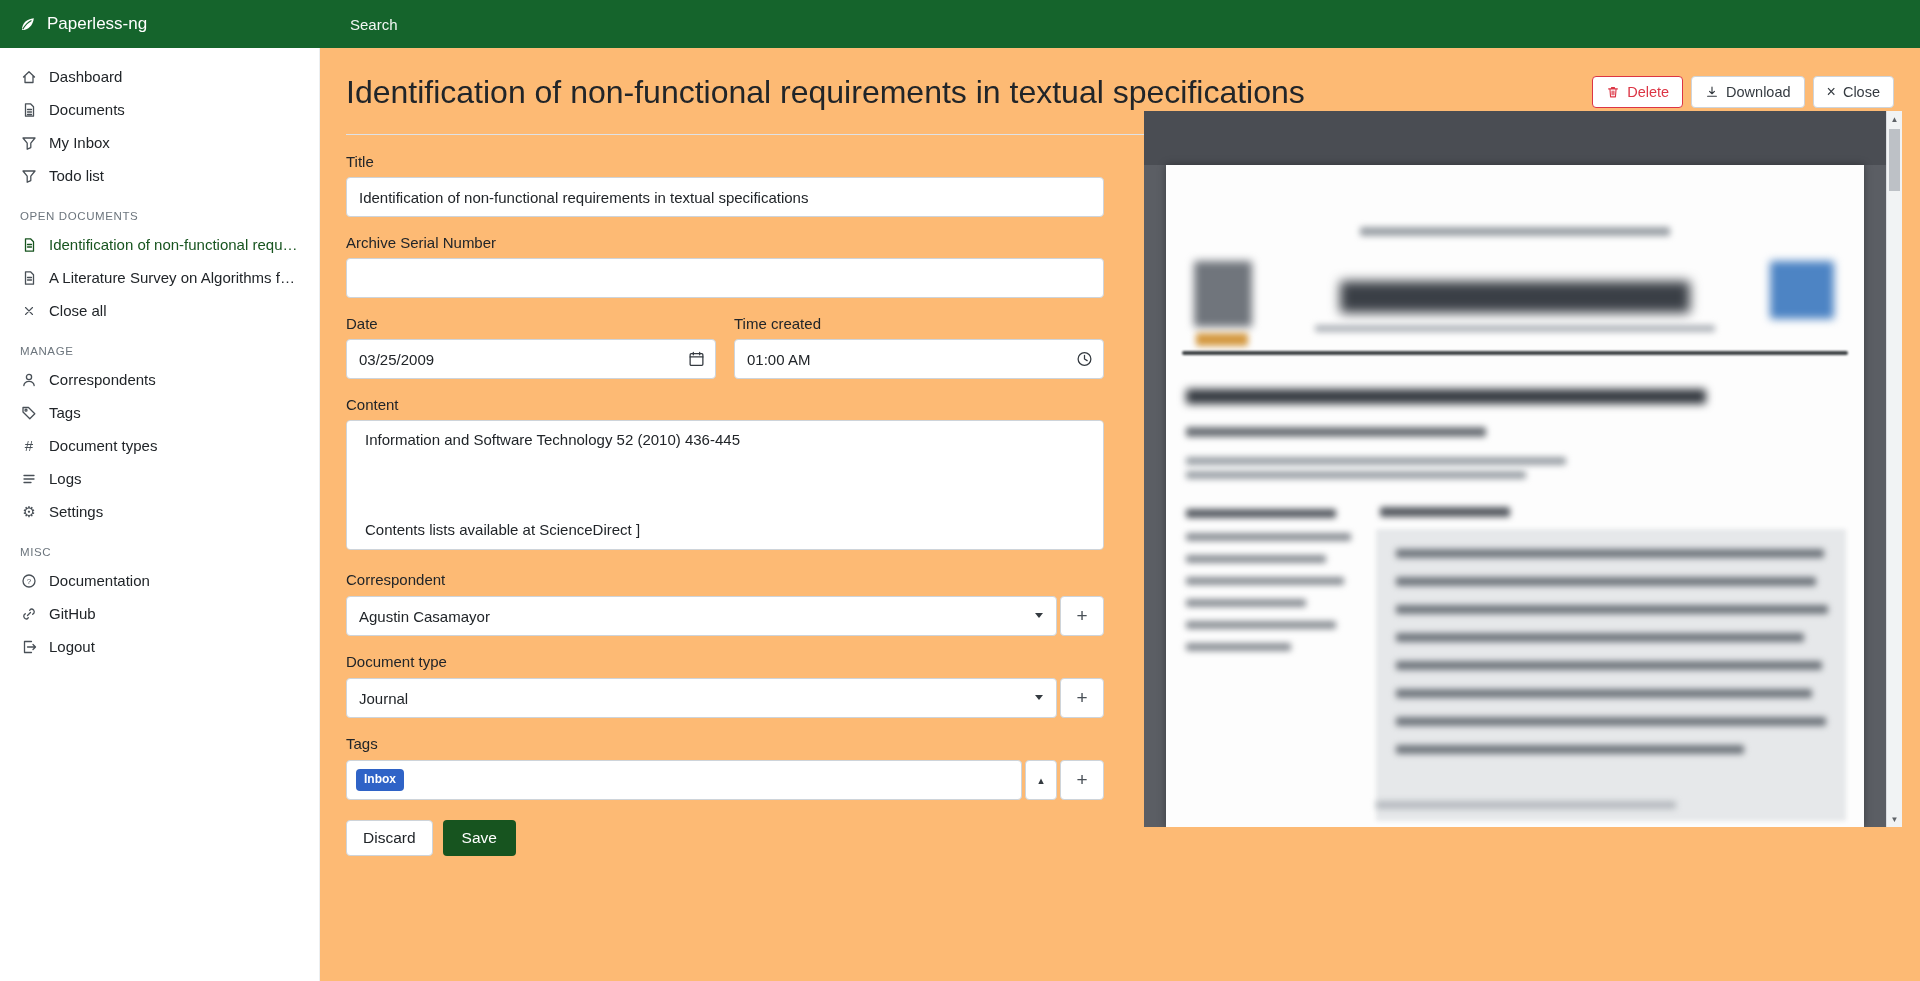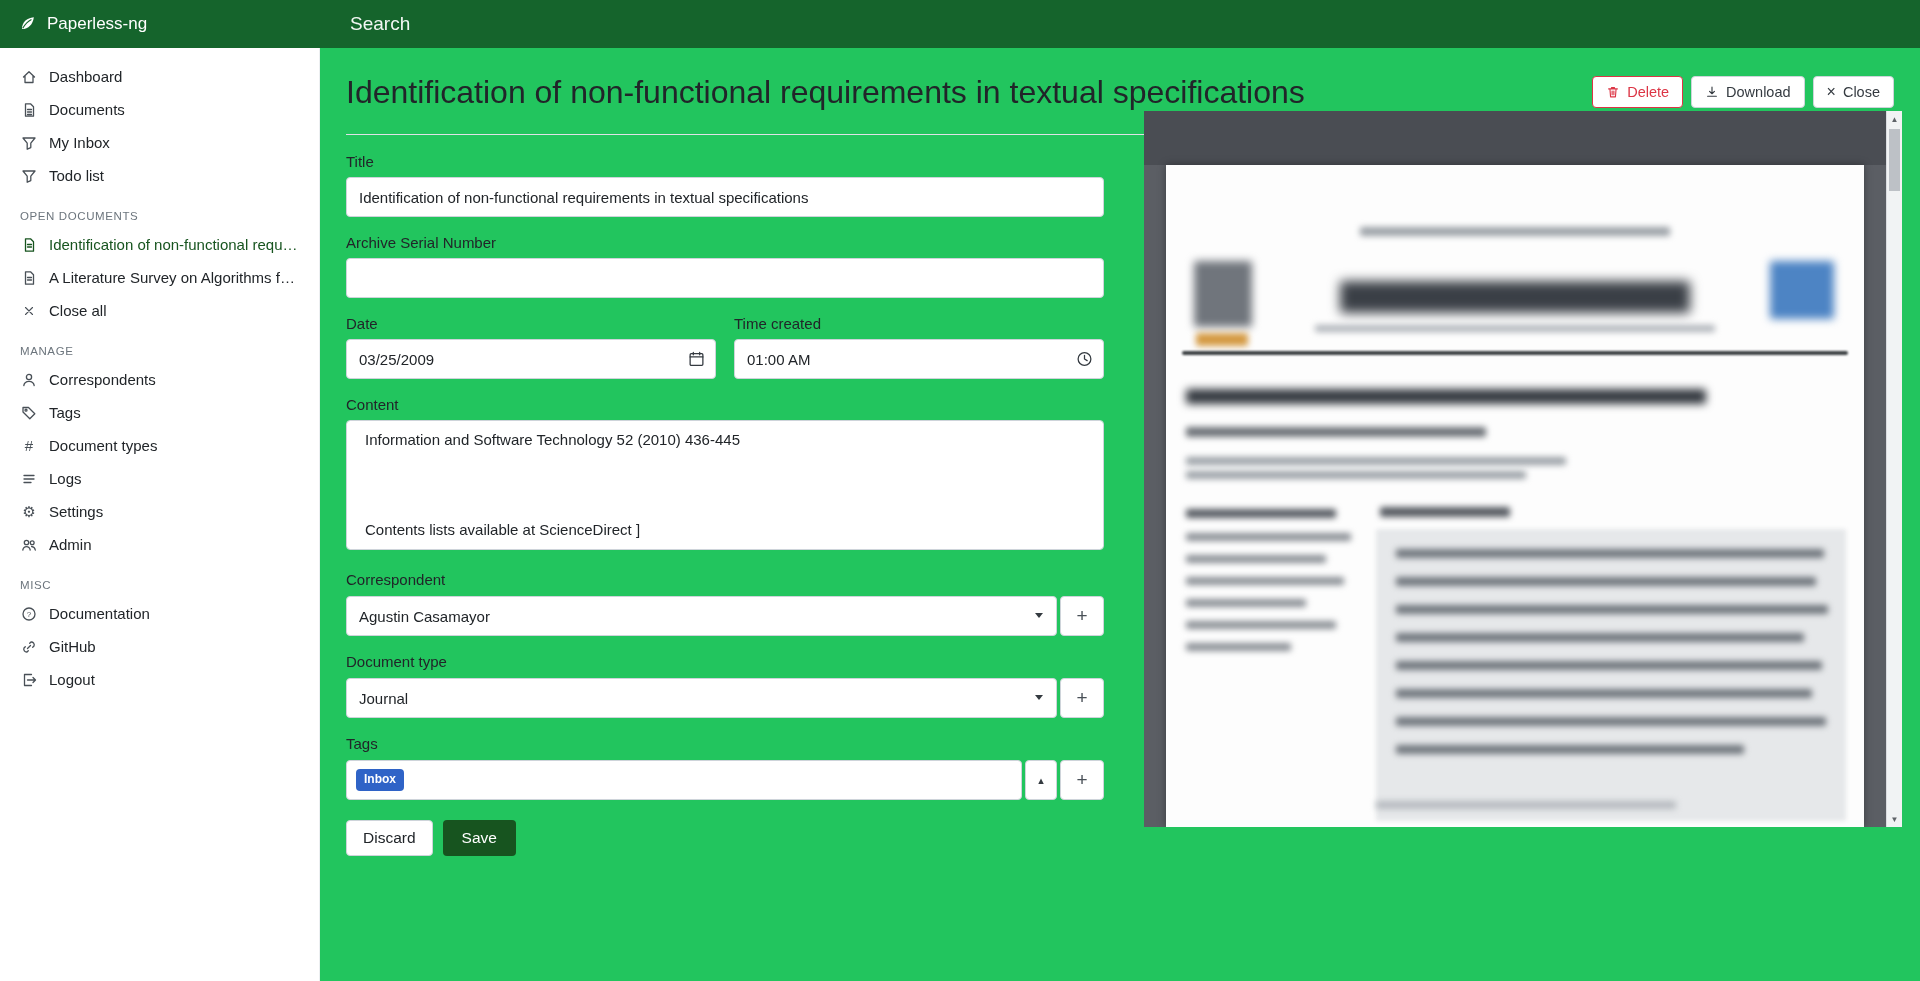--- a/index.html
+++ b/index.html
@@ -5,47 +5,47 @@
   * { box-sizing: border-box; }
   html,body { margin:0; padding:0; }
   body {
     width:1920px; height:981px; overflow:hidden; position:relative;
     font-family:"Liberation Sans", sans-serif; background:#fff; color:#212529;
   }
 
   
   .navbar { position:absolute; top:0; left:0; width:100%; height:48px;
     background:var(--navbar-green); display:flex; align-items:center; z-index:20; }
-  .brand { width:320px; flex:none; display:flex; align-items:flex-start; gap:10px;
+  .brand { width:320px; flex:none; display:flex; align-items:flex-end; gap:10px;
     padding:0 18px; color:#fff; font-size:17px; }
   .brand svg { display:block; }
   .nav-search { margin-left:28px; }
   .nav-search input { background:transparent; border:none; outline:none;
-    color:#84cc16; font-size:19px; width:420px; font-family:inherit; }
+    color:#84cc16; font-size:15px; width:420px; font-family:inherit; }
   .nav-search input::placeholder { color:rgba(255,255,255,.95); }
 
   
   .sidebar { position:absolute; top:48px; left:0; bottom:0; width:320px;
     background:#fff; border-right:1px solid #eceff1; padding-top:12px; overflow:hidden; }
   .side-heading { padding:18px 20px 6px; font-size:11.5px; color:#6c757d;
     letter-spacing:.6px; font-weight:500; }
   .side-item { display:flex; align-items:center; gap:11px; padding:8px 20px;
     font-size:15px; color:#212529; cursor:pointer; white-space:nowrap; }
   .side-item .icn { width:18px; flex:none; display:flex; justify-content:center;
     align-items:center; color:#495057; }
   .side-item .lbl { overflow:hidden; text-overflow:ellipsis; }
   .side-item.active { color:var(--brand-green); }
   .side-item.active .icn { color:var(--brand-green); }
   .icn-txt { font-size:15px; line-height:1; color:inherit; }
   .icn svg { stroke:currentColor; fill:none; stroke-width:1.3;
     stroke-linecap:round; stroke-linejoin:round; }
 
   
   .main { position:absolute; top:48px; left:320px; right:0; bottom:0;
-    background:#22c55e; padding:0 26px; overflow:hidden; }
+    background:#fdba74; padding:0 26px; overflow:hidden; }
   .page-header { display:flex; justify-content:space-between; align-items:center; margin-top:22px; }
   .page-title { font-size:32px; font-weight:400; color:#212529; margin:0; line-height:44px; }
   .header-actions { display:flex; gap:8px; flex:none; margin-left:24px; }
   .btn { display:inline-flex; align-items:center; gap:7px; font-size:14.5px;
     font-family:inherit; padding:6px 13px; border-radius:4px; background:#fff;
     border:1px solid #ced4da; color:#343a40; cursor:pointer; line-height:1.25; }
   .btn svg { stroke:currentColor; fill:none; stroke-width:1.3; stroke-linecap:round; stroke-linejoin:round; }
   .btn-delete { color:var(--delete-red); border-color:var(--delete-red); }
   .btn .x-glyph { font-size:16px; line-height:1; }
 
@@ -224,31 +224,20 @@
           <path d="M3 4.5 H13 M3 8 H13 M3 11.5 H10"></path>
         </svg>
     </span>
     <span class="lbl">Logs</span>
   </div>
   <div class="side-item">
     <span class="icn">
         <span class="icn-txt">⚙</span>
       </span>
     <span class="lbl">Settings</span>
-  </div>
-  <div class="side-item">
-    <span class="icn">
-      <svg width="16" height="16" viewBox="0 0 16 16">
-          <circle cx="5.5" cy="5.5" r="2.2"></circle>
-          <path d="M1.8 13 C2.3 10.6 3.8 9.6 5.5 9.6 C7.2 9.6 8.7 10.6 9.2 13"></path>
-          <circle cx="11.2" cy="5.8" r="1.9"></circle>
-          <path d="M10.6 9.5 C12.7 9.7 13.9 10.9 14.3 13"></path>
-        </svg>
-    </span>
-    <span class="lbl">Admin</span>
   </div>
 
   <div class="side-heading">MISC</div>
   <div class="side-item">
     <span class="icn">
       <svg width="16" height="16" viewBox="0 0 16 16">
           <circle cx="8" cy="8" r="6"></circle>
           <text x="8" y="11" text-anchor="middle" font-size="8" fill="currentColor" stroke="none">?</text>
         </svg>
     </span>

